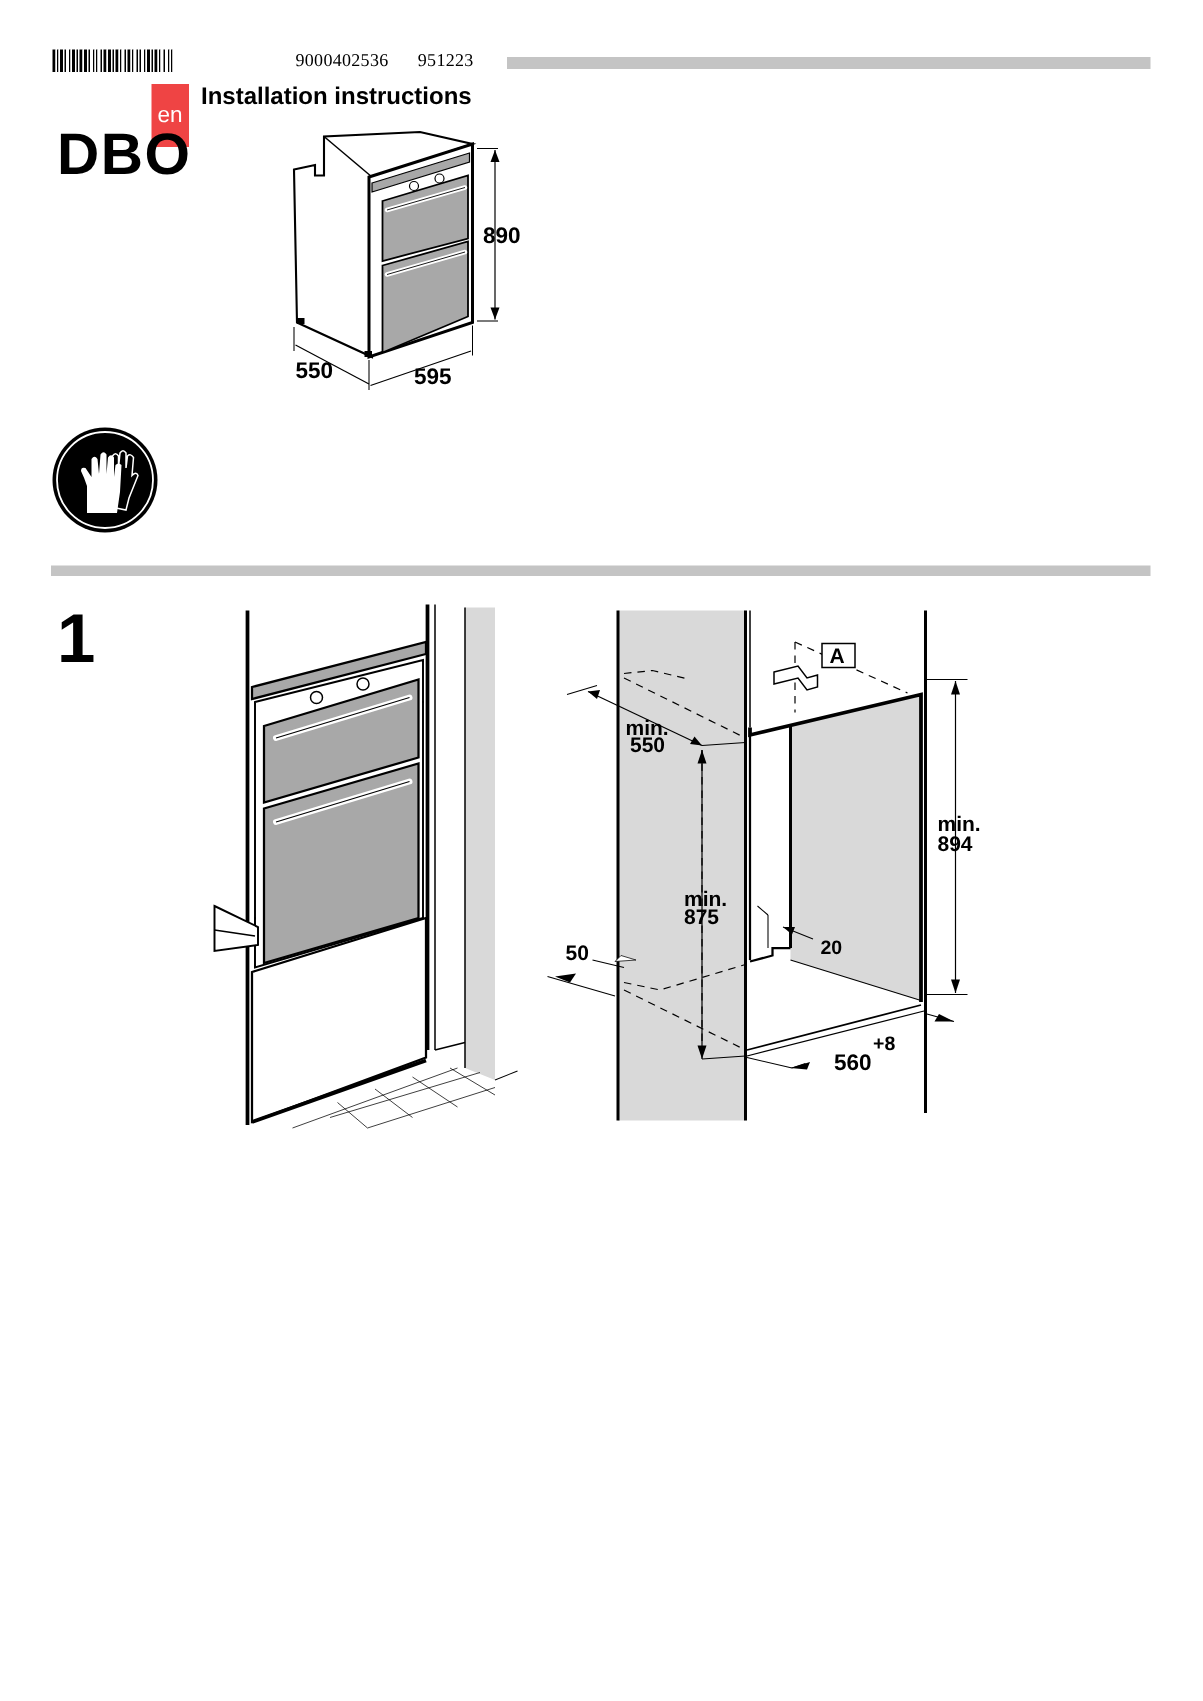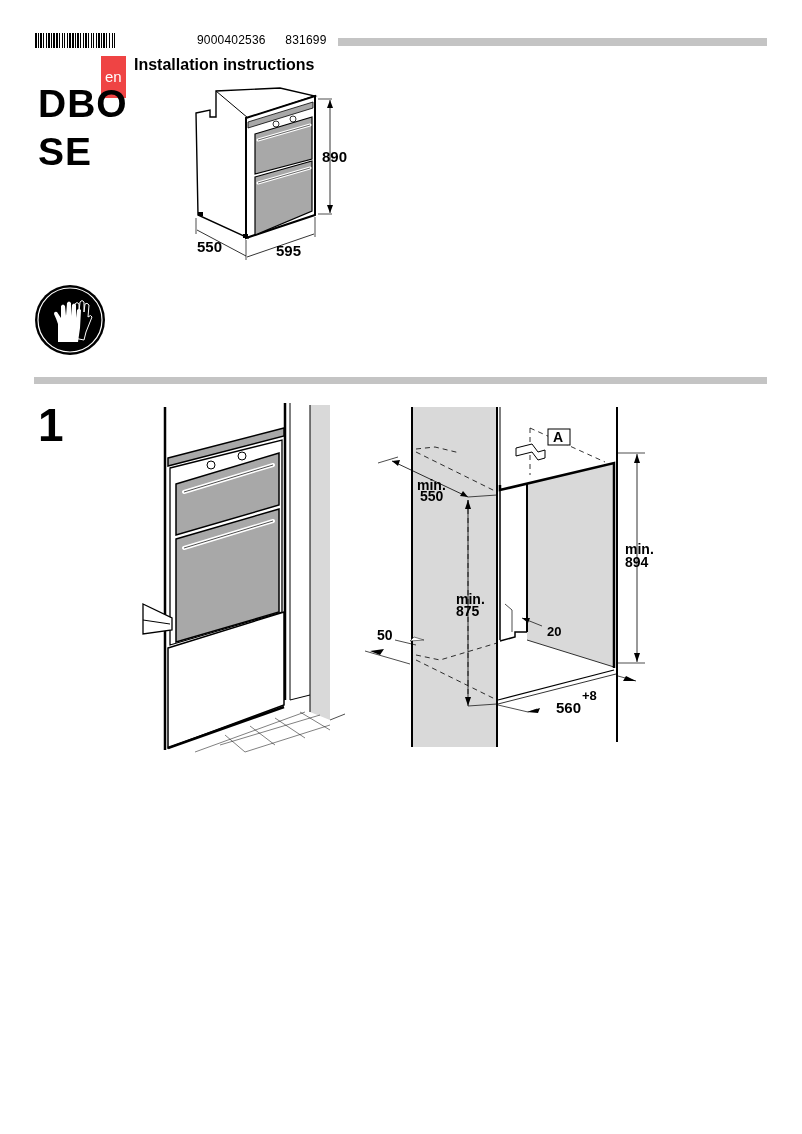--- a/index.html
+++ b/index.html
@@ -1,21 +1,21 @@
 <!DOCTYPE html>
 <html><head>
   <meta charset="utf-8">
   <style>
     html, body { margin: 0; padding: 0; background: #ffffff; }
     body { width: 802px; height: 1134px; position: relative; overflow: hidden; font-family: "Liberation Sans", sans-serif; color: #000; }
     .abs { position: absolute; }
     .barcode { left: 35px; top: 33px; width: 150px; height: 15px; display: flex; align-items: stretch; }
     .barcode span { display: block; background: #000; height: 100%; }
     .code-text { left: 197px; top: 33px; font-size: 12px; letter-spacing: 0.2px; }
-    .code-text span { margin-right: 16px; }
+    .code-text span { margin-right: 16px; font-family: Liberation Serif, serif; }
     .top-band { left: 338px; top: 38px; width: 429px; height: 8px; background: #c4c4c4; }
     .lang-badge { left: 101px; top: 56px; background: #ef4444; color: #fff; font-size: 15px; padding: 12px 4px; height: 18px; line-height: 17px; }
     .title-instr { left: 134px; top: 56px; font-size: 16px; font-weight: bold; line-height: 18px; }
     .model { left: 38px; top: 80px; font-size: 39px; font-weight: bold; line-height: 48px; letter-spacing: 1px; }
     .mid-band { left: 34px; top: 377px; width: 733px; height: 7px; background: #c4c4c4; }
     .step-num { left: 38px; top: 400px; font-size: 46px; font-weight: bold; line-height: 50px; }
     .dim { font-family: "Liberation Sans", sans-serif; font-weight: bold; font-size: 14px; fill: #000; }
     svg { position: absolute; overflow: visible; }
   </style>
 </head>
@@ -80,29 +80,28 @@
     <span style="width: 2px; background: rgb(255, 255, 255);"></span>
     <span style="width: 1px; background: rgb(0, 0, 0);"></span>
     <span style="width: 2px; background: rgb(255, 255, 255);"></span>
     <span style="width: 1px; background: rgb(0, 0, 0);"></span>
     <span style="width: 1px; background: rgb(255, 255, 255);"></span>
     <span style="width: 1px; background: rgb(0, 0, 0);"></span>
     <span style="width: 2px; background: rgb(255, 255, 255);"></span>
   </div>
 <div class="abs code-text">
   <span>9000402536</span>
-  <span>831699</span>
+  <span>951223</span>
 </div>
 <div class="abs top-band"></div>
 <div class="abs lang-badge">en</div>
 <div class="abs title-instr">Installation instructions</div>
 
 <div class="abs model">
   <div>DBO</div>
-  <div>SE</div>
 </div>
 
 <svg width="802" height="280" style="left:0;top:0;">
 
   <polygon points="196,113 210,110 210,117 216,117 216,91 280,88 315,96 248,118 248,238 198,215" fill="#fff" stroke="#000" stroke-width="1.4"></polygon>
   <line x1="216" y1="91" x2="248" y2="118" stroke="#000" stroke-width="1"></line>
 
   <polygon points="246,118 315,96 315,215 246,238" fill="#fff" stroke="#000" stroke-width="2"></polygon>
   <polygon points="248,122 313,102 313,108 248,128" fill="#a8a8a8" stroke="#000" stroke-width="0.8"></polygon>
   <circle cx="276" cy="124" r="3" fill="#fff" stroke="#000" stroke-width="0.8"></circle>

